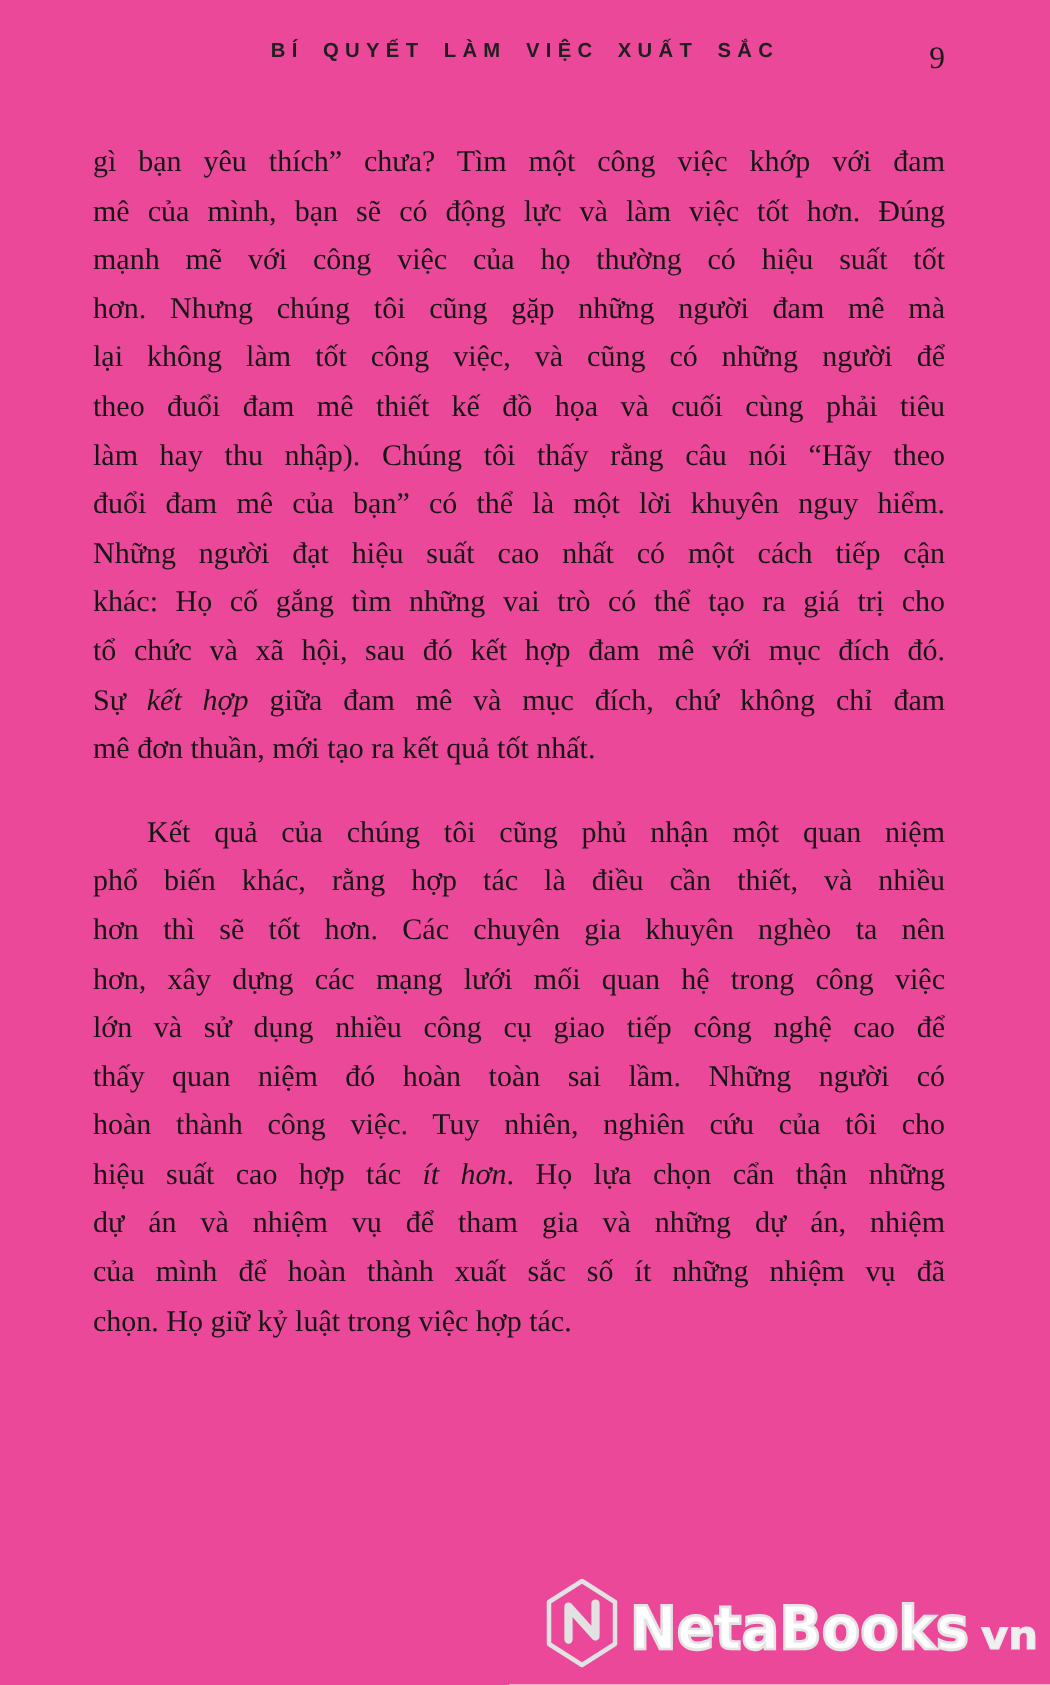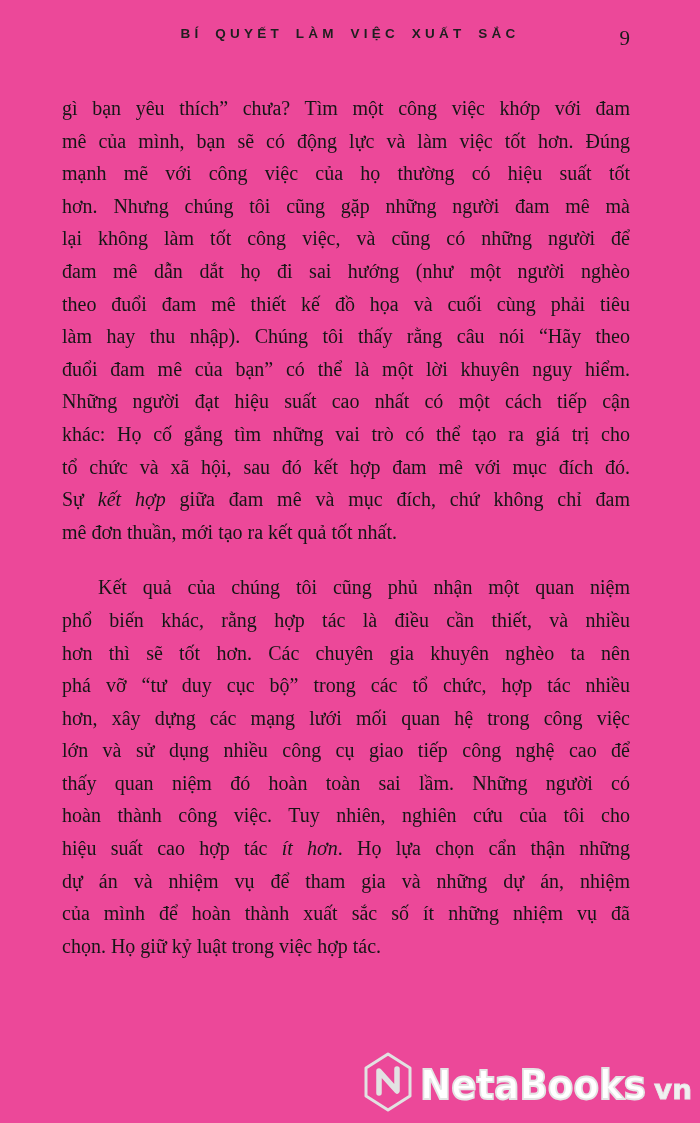--- a/index.html
+++ b/index.html
@@ -88,35 +88,33 @@
     <div class="page-number">9</div>
   </header>
 
   <main class="body-text">
       <div class="paragraph">
         <div class="line"><span>gì bạn yêu thích” chưa? Tìm một công việc khớp với đam</span></div>
         <div class="line"><span>mê của mình, bạn sẽ có động lực và làm việc tốt hơn. Đúng</span></div>
         <div class="line"><span>mạnh mẽ với công việc của họ thường có hiệu suất tốt</span></div>
         <div class="line"><span>hơn. Nhưng chúng tôi cũng gặp những người đam mê mà</span></div>
         <div class="line"><span>lại không làm tốt công việc, và cũng có những người để</span></div>
-        <div class="line"><span>đam mê dẫn dắt họ đi sai hướng (như một người nghèo</span></div>
         <div class="line"><span>theo đuổi đam mê thiết kế đồ họa và cuối cùng phải tiêu</span></div>
         <div class="line"><span>làm hay thu nhập). Chúng tôi thấy rằng câu nói “Hãy theo</span></div>
         <div class="line"><span>đuổi đam mê của bạn” có thể là một lời khuyên nguy hiểm.</span></div>
         <div class="line"><span>Những người đạt hiệu suất cao nhất có một cách tiếp cận</span></div>
         <div class="line"><span>khác: Họ cố gắng tìm những vai trò có thể tạo ra giá trị cho</span></div>
         <div class="line"><span>tổ chức và xã hội, sau đó kết hợp đam mê với mục đích đó.</span></div>
         <div class="line"><span>Sự </span><em>kết hợp</em><span> giữa đam mê và mục đích, chứ không chỉ đam</span></div>
         <div class="line last-line"><span>mê đơn thuần, mới tạo ra kết quả tốt nhất.</span></div>
       </div>
       <div class="paragraph">
         <div class="line indent"><span>Kết quả của chúng tôi cũng phủ nhận một quan niệm</span></div>
         <div class="line"><span>phổ biến khác, rằng hợp tác là điều cần thiết, và nhiều</span></div>
         <div class="line"><span>hơn thì sẽ tốt hơn. Các chuyên gia khuyên nghèo ta nên</span></div>
-        <div class="line"><span>phá vỡ “tư duy cục bộ” trong các tổ chức, hợp tác nhiều</span></div>
         <div class="line"><span>hơn, xây dựng các mạng lưới mối quan hệ trong công việc</span></div>
         <div class="line"><span>lớn và sử dụng nhiều công cụ giao tiếp công nghệ cao để</span></div>
         <div class="line"><span>thấy quan niệm đó hoàn toàn sai lầm. Những người có</span></div>
         <div class="line"><span>hoàn thành công việc. Tuy nhiên, nghiên cứu của tôi cho</span></div>
         <div class="line"><span>hiệu suất cao hợp tác </span><em>ít hơn</em><span>. Họ lựa chọn cẩn thận những</span></div>
         <div class="line"><span>dự án và nhiệm vụ để tham gia và những dự án, nhiệm</span></div>
         <div class="line"><span>của mình để hoàn thành xuất sắc số ít những nhiệm vụ đã</span></div>
         <div class="line last-line"><span>chọn. Họ giữ kỷ luật trong việc hợp tác.</span></div>
       </div>
     </main>

